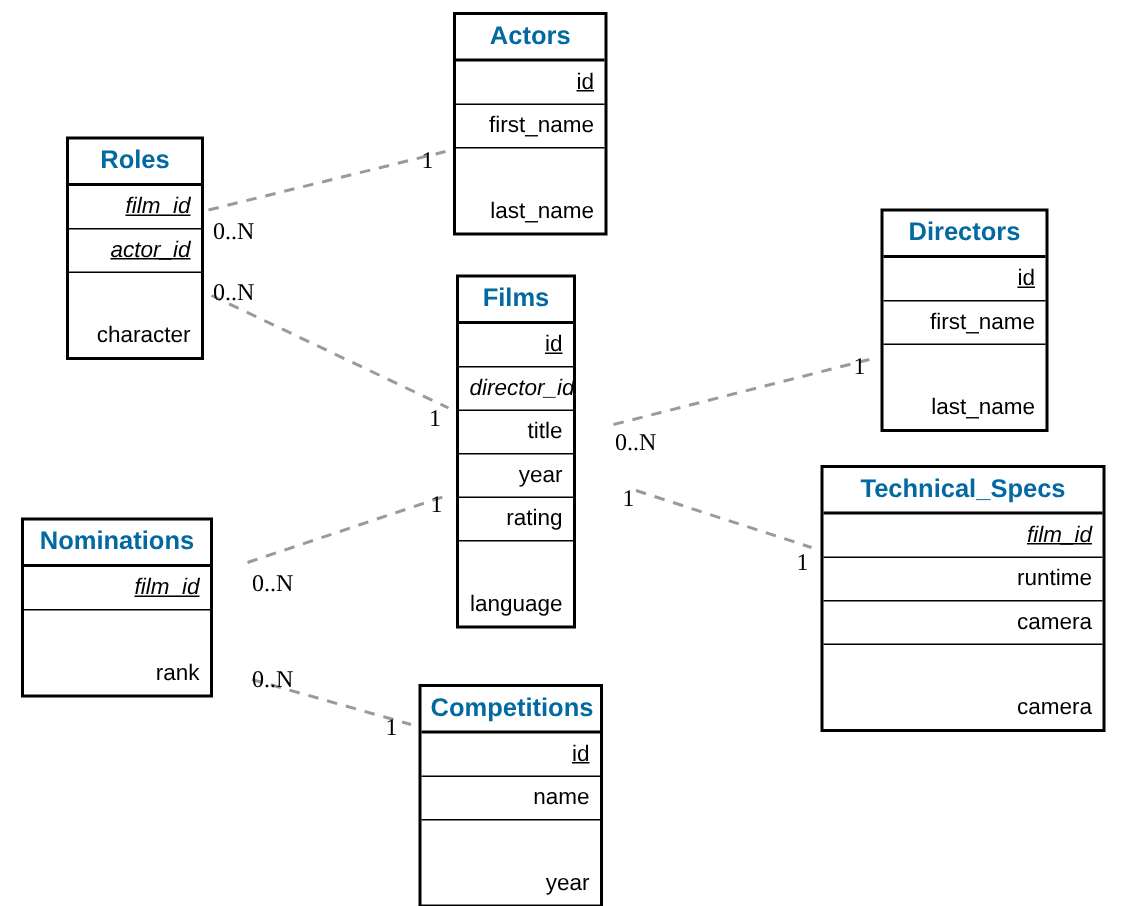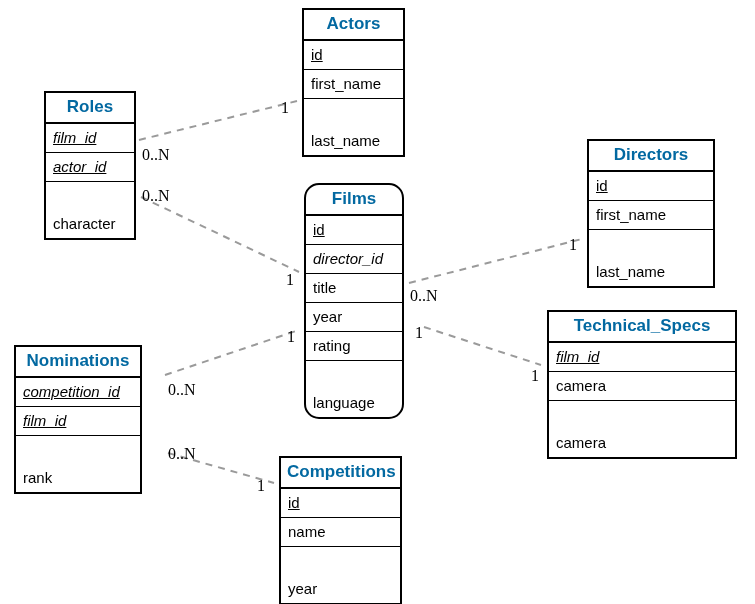--- a/index.html
+++ b/index.html
@@ -43,21 +43,21 @@
     padding: 4px 6px 5px 6px;
     border-bottom: 2px solid #000000;
     white-space: nowrap;
     line-height: 20px;
   }
   .attr {
     box-sizing: border-box;
     font-family: "Liberation Sans", sans-serif;
     font-size: 15px;
     color: #000000;
-    text-align: left;
+    text-align: right;
     padding: 4px 7px 5px 7px;
     border-bottom: 1px solid #000000;
     white-space: nowrap;
     line-height: 19px;
   }
   .attr:last-child {
     border-bottom: none;
     margin-top: 28px;
   }
   .attr.pk {
@@ -109,44 +109,44 @@
       <div class="attr fk">film_id</div>
       <div class="attr fk">actor_id</div>
       <div class="attr">character</div>
     </div>
     <div class="entity" style="left: 302px; top: 8px; width: 103px;">
       <div class="entity-title">Actors</div>
       <div class="attr pk">id</div>
       <div class="attr">first_name</div>
       <div class="attr">last_name</div>
     </div>
-    <div class="entity" style="left: 304px; top: 183px; width: 100px; border-radius: 15px;">
+    <div class="entity" style="left: 304px; top: 183px; width: 80px;">
       <div class="entity-title">Films</div>
       <div class="attr pk">id</div>
       <div class="attr fk-plain">director_id</div>
       <div class="attr">title</div>
       <div class="attr">year</div>
       <div class="attr">rating</div>
       <div class="attr">language</div>
     </div>
-    <div class="entity" style="left: 587px; top: 139px; width: 128px;">
+    <div class="entity" style="left: 587px; top: 139px; width: 112px;">
       <div class="entity-title">Directors</div>
       <div class="attr pk">id</div>
       <div class="attr">first_name</div>
       <div class="attr">last_name</div>
     </div>
     <div class="entity" style="left: 547px; top: 310px; width: 190px;">
       <div class="entity-title">Technical_Specs</div>
       <div class="attr fk">film_id</div>
+      <div class="attr">runtime</div>
       <div class="attr">camera</div>
       <div class="attr">camera</div>
     </div>
     <div class="entity" style="left: 14px; top: 345px; width: 128px;">
       <div class="entity-title">Nominations</div>
-      <div class="attr fk">competition_id</div>
       <div class="attr fk">film_id</div>
       <div class="attr">rank</div>
     </div>
     <div class="entity" style="left: 279px; top: 456px; width: 123px;">
       <div class="entity-title">Competitions</div>
       <div class="attr pk">id</div>
       <div class="attr">name</div>
       <div class="attr">year</div>
     </div>
   </div>

